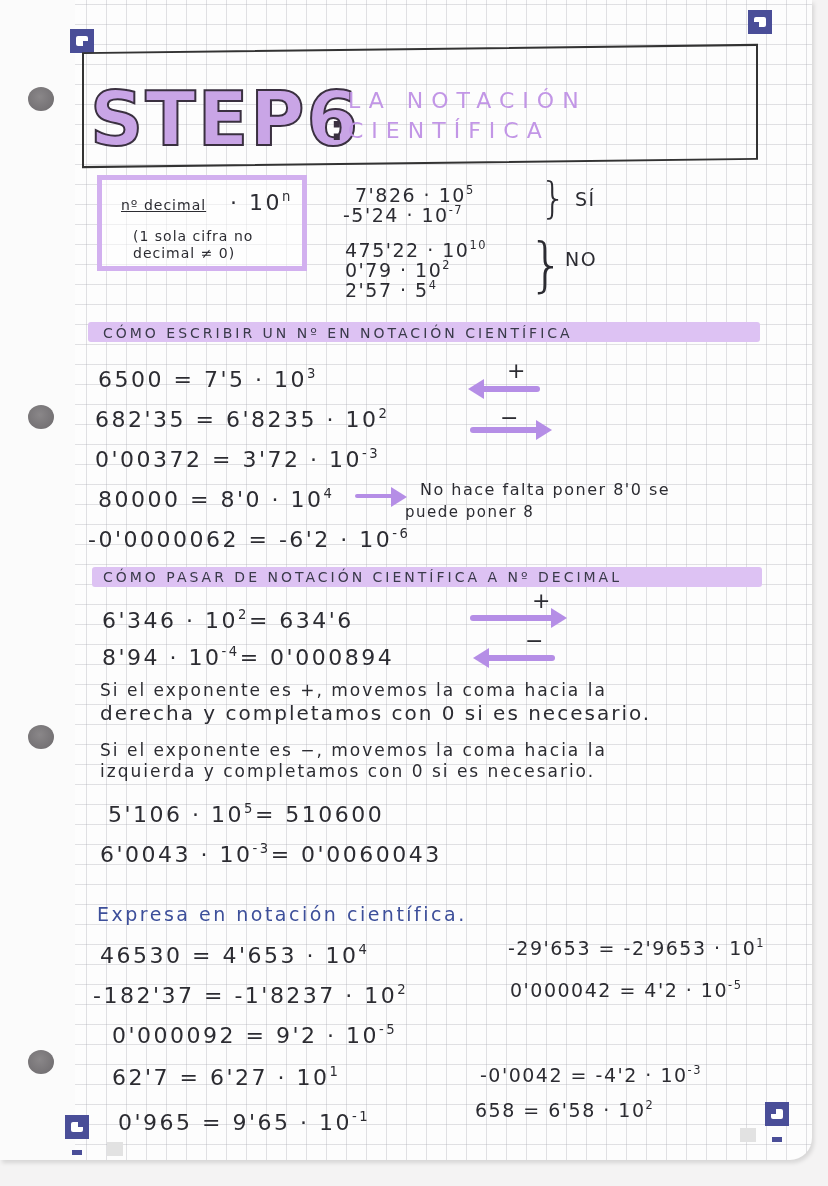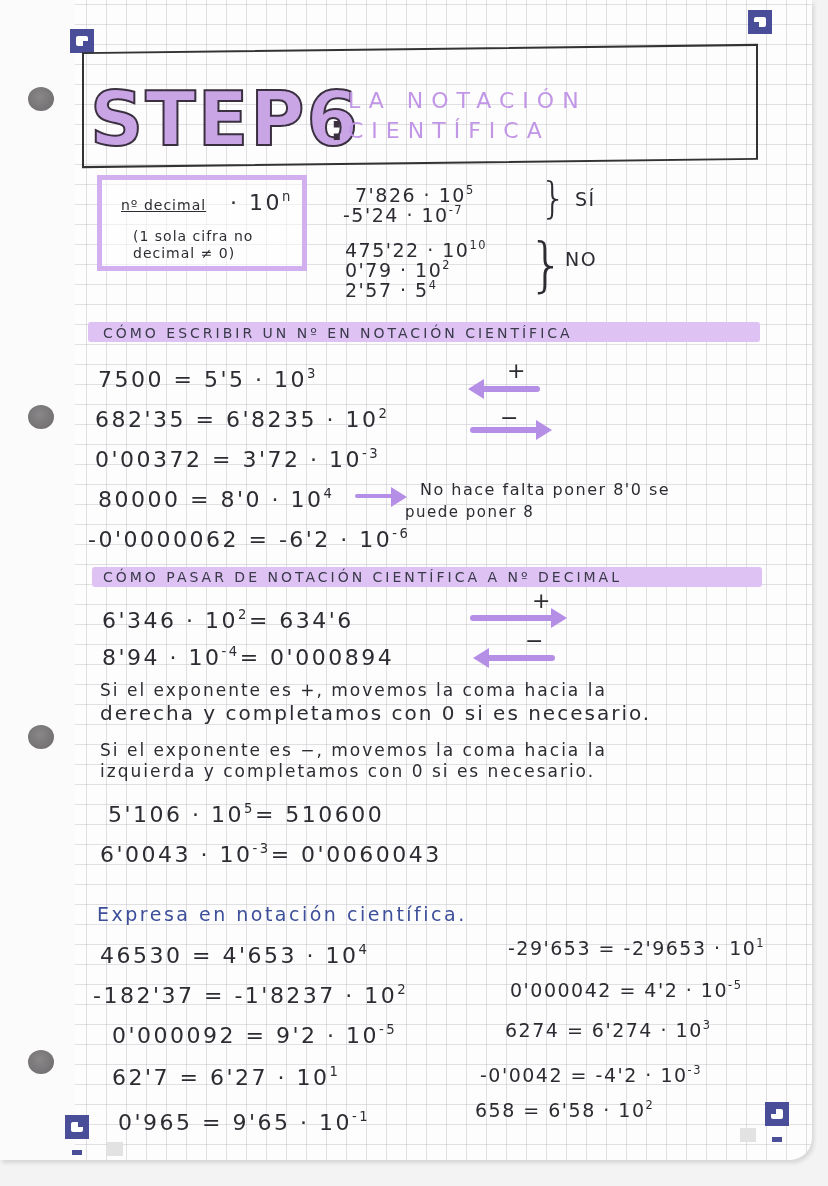--- a/index.html
+++ b/index.html
@@ -140,21 +140,21 @@
 
   <div class="hw md" style="left:345px;top:240px"><span>475'22 · 10</span><sup>10</sup></div>
   <div class="hw md" style="left:345px;top:260px"><span>0'79 · 10</span><sup>2</sup></div>
   <div class="hw md" style="left:345px;top:280px"><span>2'57 · 5</span><sup>4</sup></div>
   <div class="brace" style="left:528px;top:236px;font-size:58px">}</div>
   <div class="hw md" style="left:565px;top:250px">NO</div>
 
   <div class="highlight" style="left:88px;top:322px;width:672px"></div>
   <div class="hw hl-text" style="left:103px;top:326px">CÓMO ESCRIBIR UN Nº EN NOTACIÓN CIENTÍFICA</div>
 
-  <div class="hw lg" style="left:98px;top:367px"><span>7500 = 5'5 · 10</span><sup>3</sup></div>
+  <div class="hw lg" style="left:98px;top:367px"><span>6500 = 7'5 · 10</span><sup>3</sup></div>
   <div class="hw lg" style="left:95px;top:407px"><span>682'35 = 6'8235 · 10</span><sup>2</sup></div>
   <div class="hw lg" style="left:95px;top:447px"><span>0'00372 = 3'72 · 10</span><sup>-3</sup></div>
   <div class="hw lg" style="left:98px;top:487px"><span>80000 = 8'0 · 10</span><sup>4</sup></div>
   <div class="hw lg" style="left:88px;top:527px"><span>-0'0000062 = -6'2 · 10</span><sup>-6</sup></div>
 
   <div class="sign" style="left:507px;top:358px">+</div>
   <div class="arrow left" style="left:478px;top:386px;width:62px"></div>
   <div class="sign" style="left:500px;top:405px">−</div>
   <div class="arrow right" style="left:470px;top:427px;width:70px"></div>
   <div class="arrow right" style="left:355px;top:494px;width:40px;height:4px"></div>
@@ -183,16 +183,15 @@
   <div class="hw md blue" style="left:97px;top:905px;letter-spacing:2.5px">Expresa en notación científica.</div>
 
   <div class="hw lg" style="left:100px;top:943px"><span>46530 = 4'653 · 10</span><sup>4</sup></div>
   <div class="hw lg" style="left:93px;top:983px"><span>-182'37 = -1'8237 · 10</span><sup>2</sup></div>
   <div class="hw lg" style="left:112px;top:1023px"><span>0'000092 = 9'2 · 10</span><sup>-5</sup></div>
   <div class="hw lg" style="left:112px;top:1065px"><span>62'7 = 6'27 · 10</span><sup>1</sup></div>
   <div class="hw lg" style="left:118px;top:1110px"><span>0'965 = 9'65 · 10</span><sup>-1</sup></div>
 
   <div class="hw md" style="left:508px;top:938px"><span>-29'653 = -2'9653 · 10</span><sup>1</sup></div>
   <div class="hw md" style="left:510px;top:980px"><span>0'000042 = 4'2 · 10</span><sup>-5</sup></div>
-  <div class="hw md" style="left:505px;top:1020px"><span>6274 = 6'274 · 10</span><sup>3</sup></div>
   <div class="hw md" style="left:480px;top:1065px"><span>-0'0042 = -4'2 · 10</span><sup>-3</sup></div>
   <div class="hw md" style="left:475px;top:1100px"><span>658 = 6'58 · 10</span><sup>2</sup></div>
 </div>
 
 </body></html>

